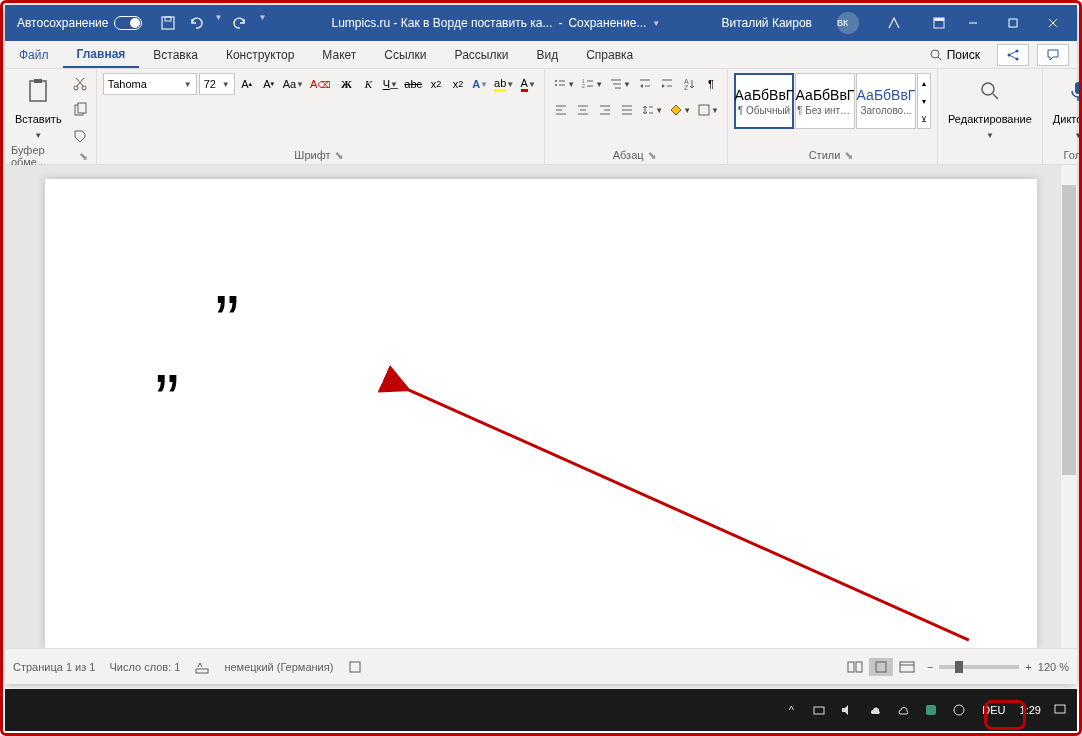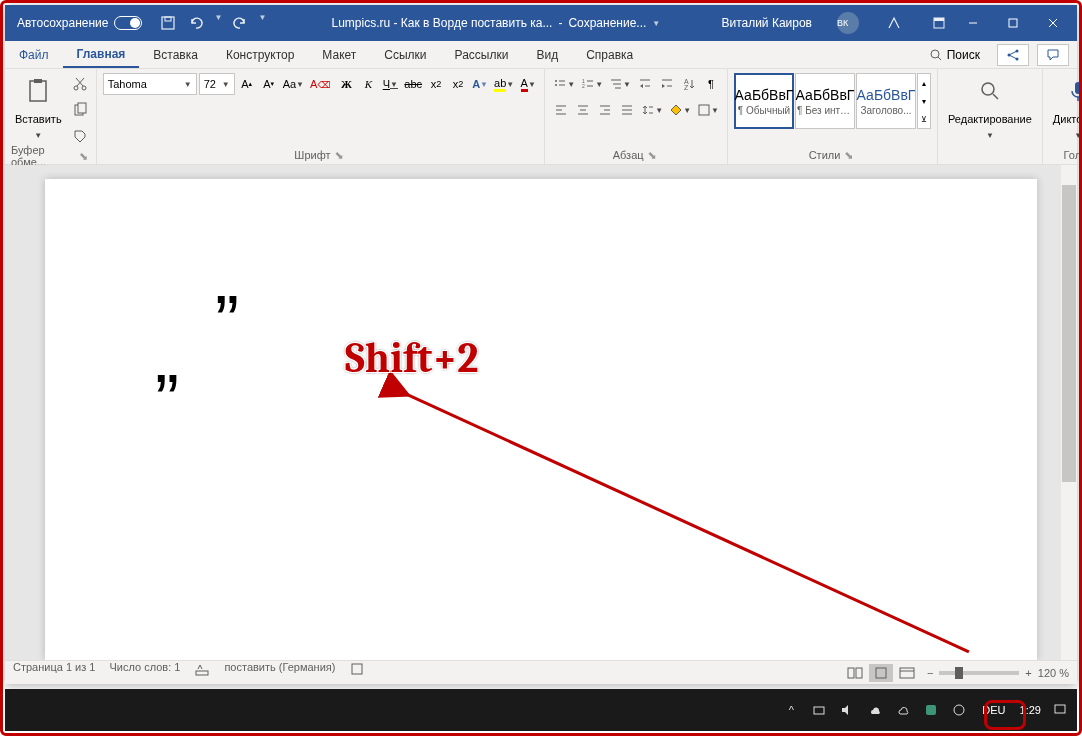--- a/index.html
+++ b/index.html
@@ -49,21 +49,21 @@
 .style-name{font-size:10px;color:#605e5c;white-space:nowrap;overflow:hidden;text-overflow:ellipsis;max-width:56px}
 .styles-more{width:14px;height:56px;border:1px solid #c8c6c4;background:#fff;display:flex;flex-direction:column;cursor:pointer}
 .styles-more span{flex:1;display:flex;align-items:center;justify-content:center;font-size:8px}
 .doc-area{flex:1;background:#e6e6e6;position:relative;overflow:hidden}
 .page{position:absolute;top:14px;left:40px;right:40px;bottom:0;background:#fff;box-shadow:0 0 8px rgba(0,0,0,.2);padding:60px 110px}
 .doc-text{font-family:Tahoma;font-size:72px;line-height:1.1;color:#000}
 .annotation{position:absolute;top:155px;left:300px;font-family:Cambria,Georgia,serif;font-size:42px;font-weight:bold;color:#c00000;text-shadow:1px 1px 0 #fff,-1px -1px 0 #fff,1px -1px 0 #fff,-1px 1px 0 #fff,0 0 3px #000;z-index:50}
 .arrow-svg{position:absolute;top:0;left:0;width:100%;height:100%;pointer-events:none;z-index:49}
 .scrollbar-v{position:absolute;right:0;top:0;bottom:0;width:16px;background:#f3f2f1}
 .scrollbar-thumb{position:absolute;top:20px;width:14px;left:1px;height:60%;background:#c8c6c4}
-.statusbar{height:24px;background:#f3f2f1;border-top:1px solid #e1dfdd;display:flex;font-size:11px;color:#605e5c;padding:0 8px;gap:14px}
+.statusbar{height:36px;background:#f3f2f1;border-top:1px solid #e1dfdd;display:flex;align-items:center;font-size:11px;color:#605e5c;padding:0 8px;gap:14px}
 .statusbar-right{margin-left:auto;display:flex;align-items:center;gap:8px}
 .view-btns{display:flex;gap:2px}
 .view-btn{width:24px;height:18px;display:flex;align-items:center;justify-content:center;cursor:pointer}
 .view-btn.active{background:#c8c6c4}
 .zoom{display:flex;align-items:center;gap:6px}
 .zoom-slider{width:80px;height:4px;background:#c8c6c4;position:relative}
 .zoom-slider::after{content:'';position:absolute;left:20%;top:-4px;width:8px;height:12px;background:#605e5c}
 .taskbar{position:absolute;bottom:5px;left:5px;right:5px;height:42px;background:#1a1a1a;display:flex;align-items:center;padding:0 8px;color:#fff;font-size:11px}
 .tray{margin-left:auto;display:flex;align-items:center;gap:10px}
 .tray-icon{width:18px;height:18px;display:flex;align-items:center;justify-content:center;opacity:.85;cursor:pointer}
@@ -443,21 +443,20 @@
         </div>
     </div>
   </div>
 
   <div class="doc-area">
     <div class="page">
       <div class="doc-text">
         <div style="padding-left:60px">„</div>
         <div>„</div>
       </div>
-      <div class="annotation">Shift+2</div>
       <svg class="arrow-svg" viewBox="0 0 990 470" preserveAspectRatio="none">
         <defs>
             <marker id="ah" markerWidth="10" markerHeight="10" refX="2" refY="5" orient="auto">
               <path d="M0 5 L10 0 L10 10 Z" fill="#c00000"></path>
             </marker>
           </defs>
         <line x1="922" y1="462" x2="360" y2="210" stroke="#c00000" stroke-width="3" marker-end="url(#ah)"></line>
       </svg>
     </div>
     <div class="scrollbar-v">
@@ -467,21 +466,21 @@
 
   <div class="statusbar">
     <span>Страница 1 из 1</span>
     <span>Число слов: 1</span>
     <span>
         <svg width="16" height="16" viewBox="0 0 16 16">
           <rect x="2" y="10" width="12" height="4" fill="none" stroke="#605e5c"></rect>
           <path d="M4 8 L6 4 L8 8" fill="none" stroke="#605e5c"></path>
         </svg>
       </span>
-    <span>поставить (Германия)</span>
+    <span>немецкий (Германия)</span>
     <span>
         <svg width="16" height="16" viewBox="0 0 16 16">
           <rect x="3" y="3" width="10" height="10" fill="none" stroke="#605e5c"></rect>
         </svg>
       </span>
     <div class="statusbar-right">
       <div class="view-btns">
         <div class="view-btn">
             <svg width="16" height="12" viewBox="0 0 16 12">
               <rect x="1" y="1" width="6" height="10" fill="none" stroke="#605e5c"></rect>

